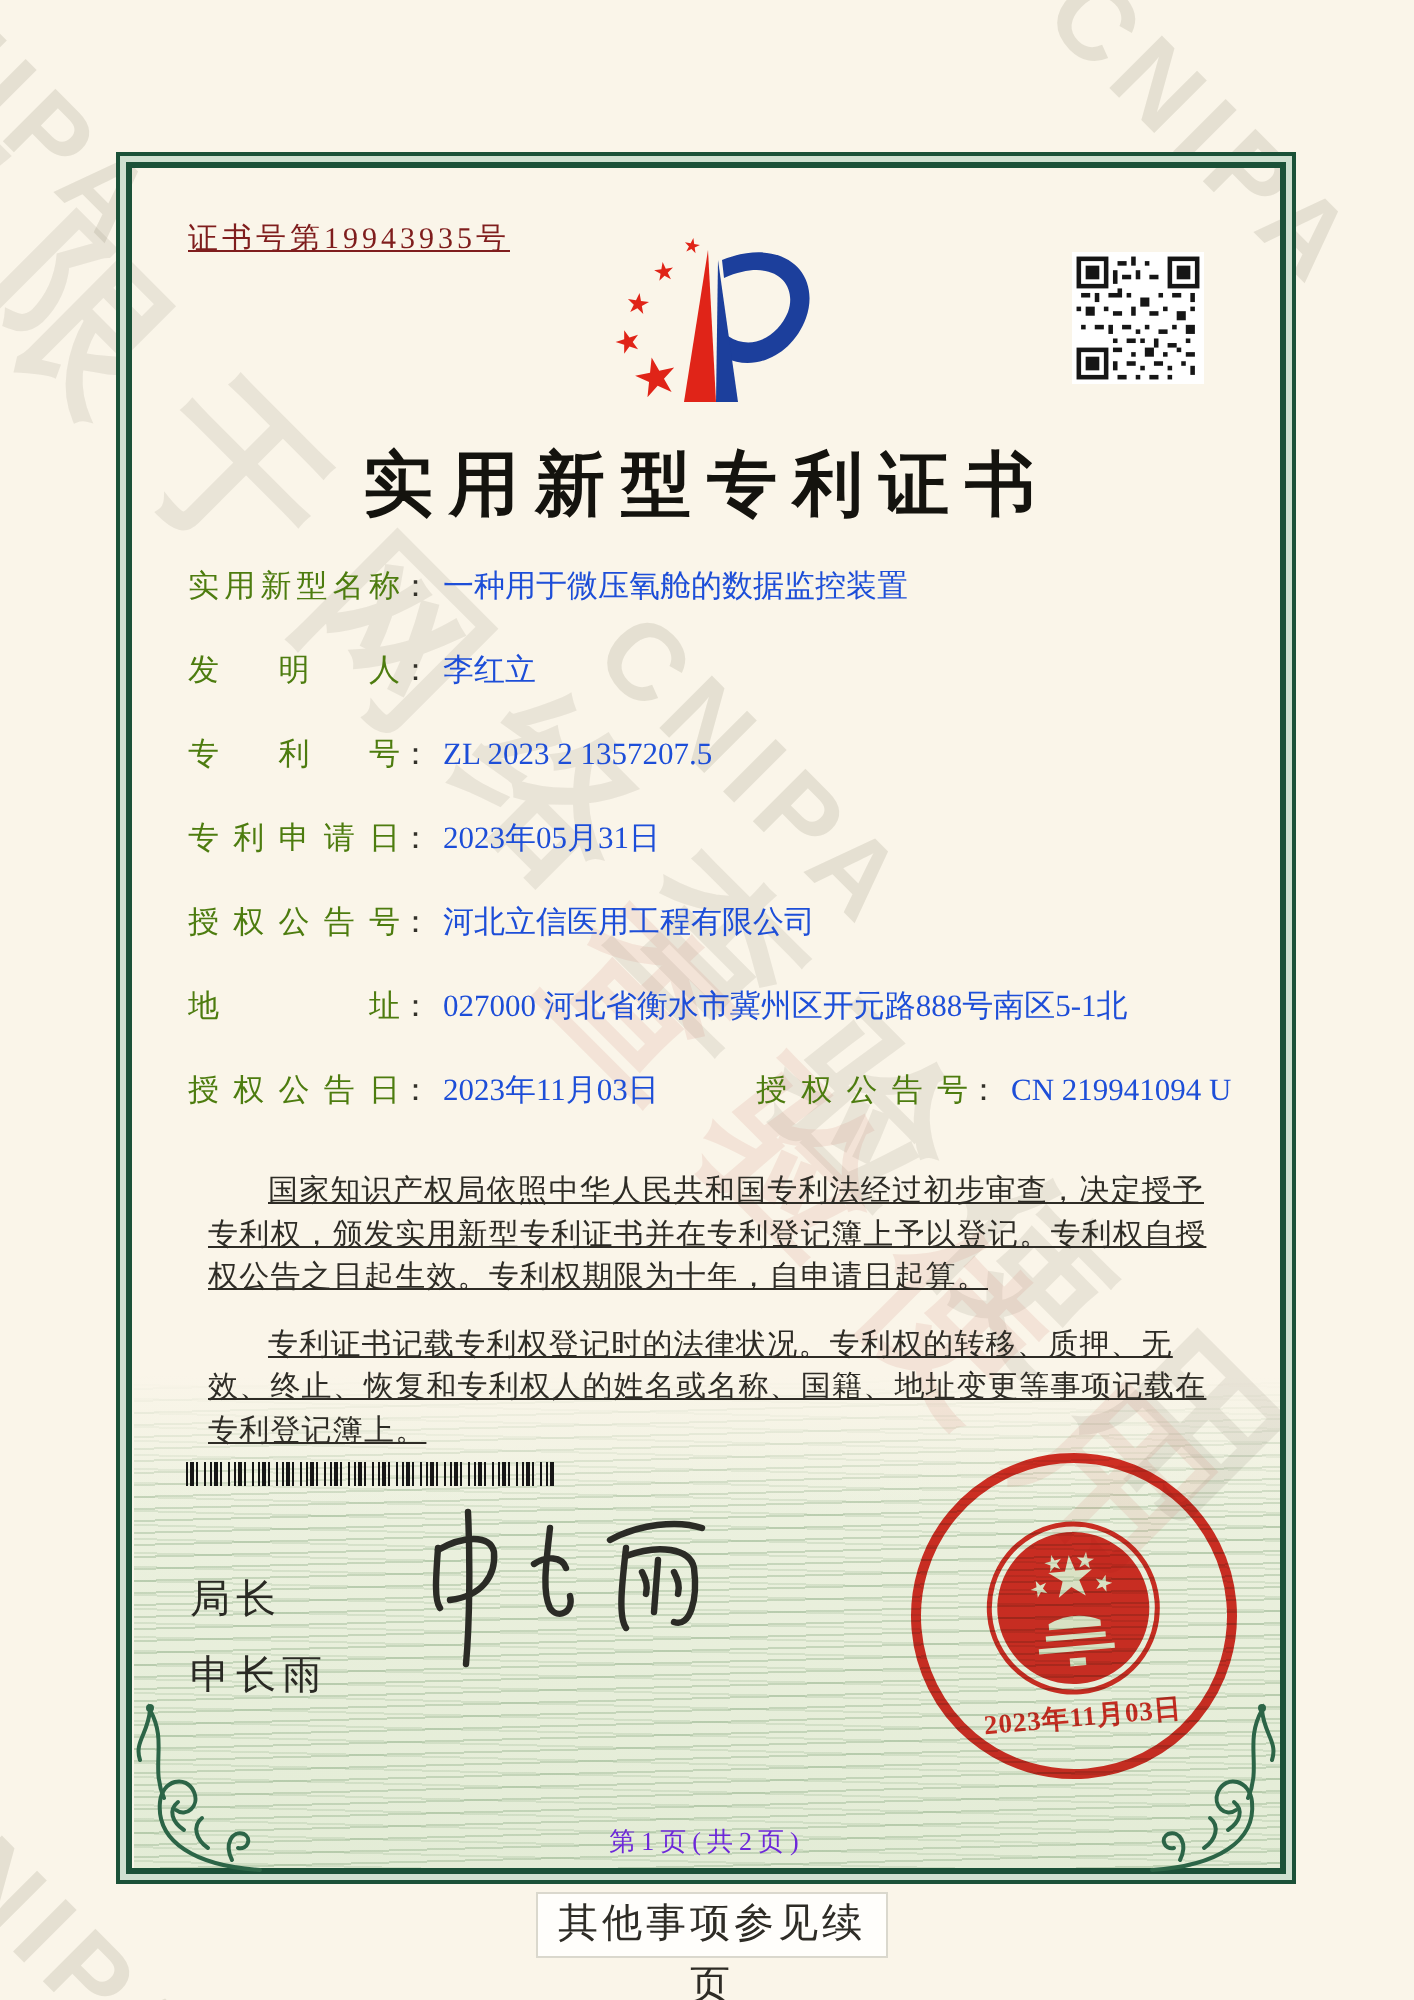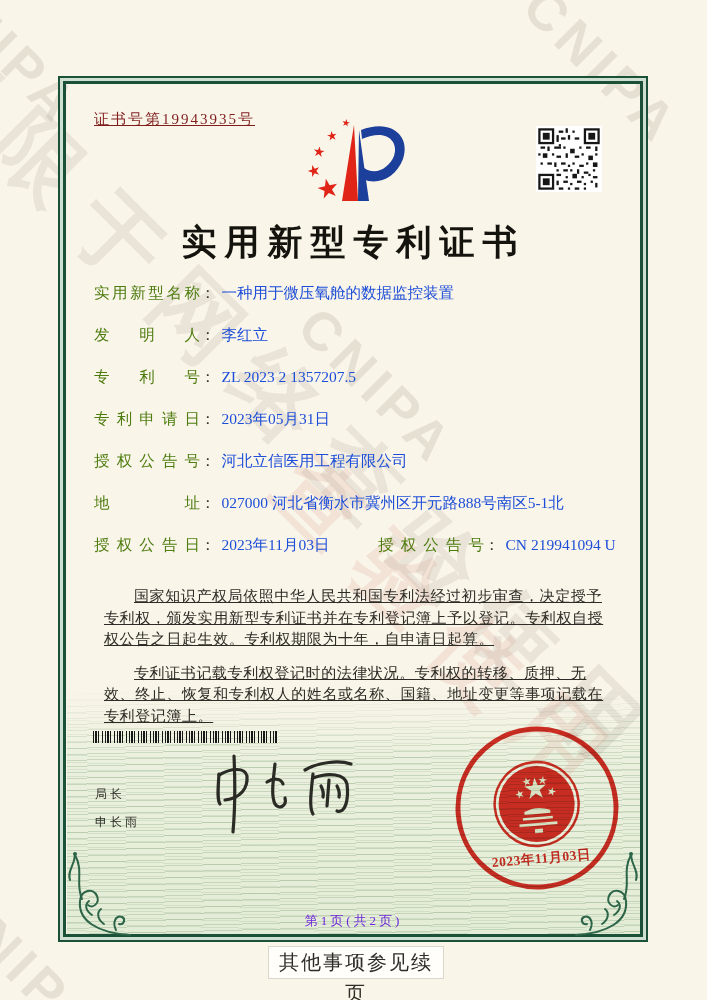--- a/index.html
+++ b/index.html
@@ -53,21 +53,21 @@
   .body-text p + p{margin-top:2px;}
   
   .barcode{position:absolute;left:93px;top:731px;width:185px;height:12px;z-index:4;
     background-image:repeating-linear-gradient(90deg,
       #161616 0 1px, rgba(0,0,0,0) 1px 2px,
       #161616 2px 4px, rgba(0,0,0,0) 4px 5px,
       #161616 5px 6px, rgba(0,0,0,0) 6px 9px,
       #161616 9px 10px, rgba(0,0,0,0) 10px 12px);}
   .signer{position:absolute;left:95px;top:786px;z-index:4;
           font-family:"Liberation Sans","DejaVu Sans",sans-serif;
-          font-size:12px;letter-spacing:3px;color:#2a2a24;}
+          font-size:20px;letter-spacing:3px;color:#2a2a24;}
   .signer div{margin-bottom:11px;}
   .signature{position:absolute;left:196px;top:748px;z-index:4;}
   .seal{position:absolute;left:451px;top:720px;z-index:5;transform:rotate(-5deg);
         opacity:.95;mix-blend-mode:multiply;}
   .flourish{position:absolute;z-index:4;}
   .flourish.left{left:62px;top:845px;}
   .flourish.right{left:572px;top:845px;transform:scaleX(-1);}
   .page-info{position:absolute;left:0;width:707px;top:912px;text-align:center;
              font-size:13px;letter-spacing:3px;color:#6d28d9;z-index:4;}
   .cont-box{position:absolute;left:268px;top:946px;width:174px;height:31px;z-index:4;

